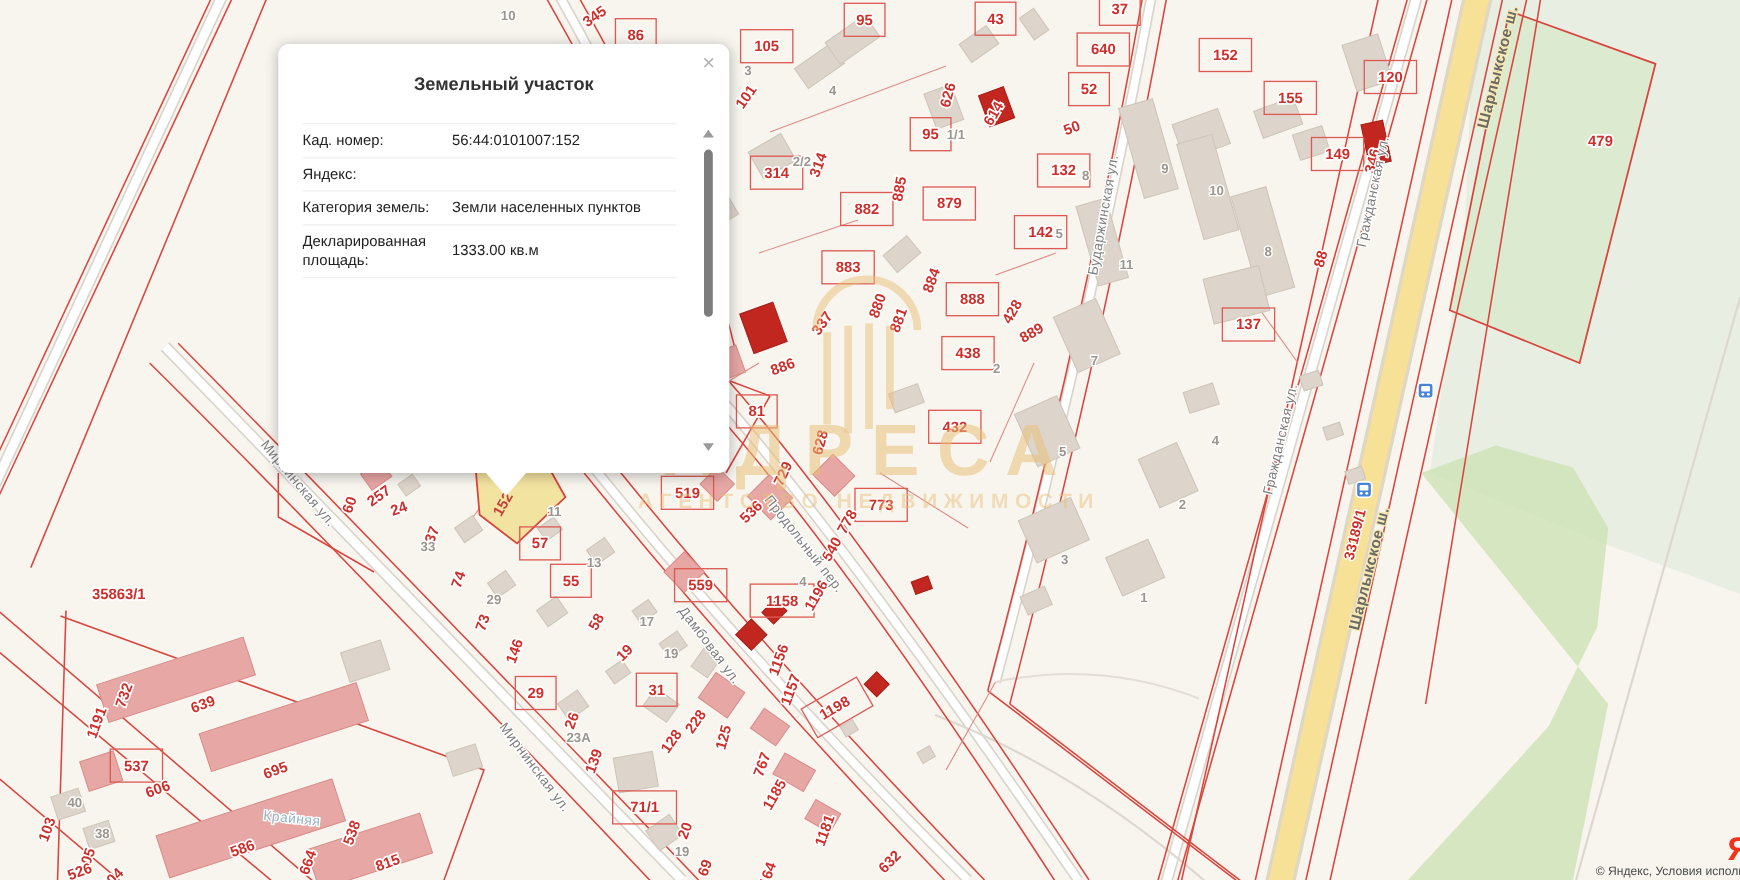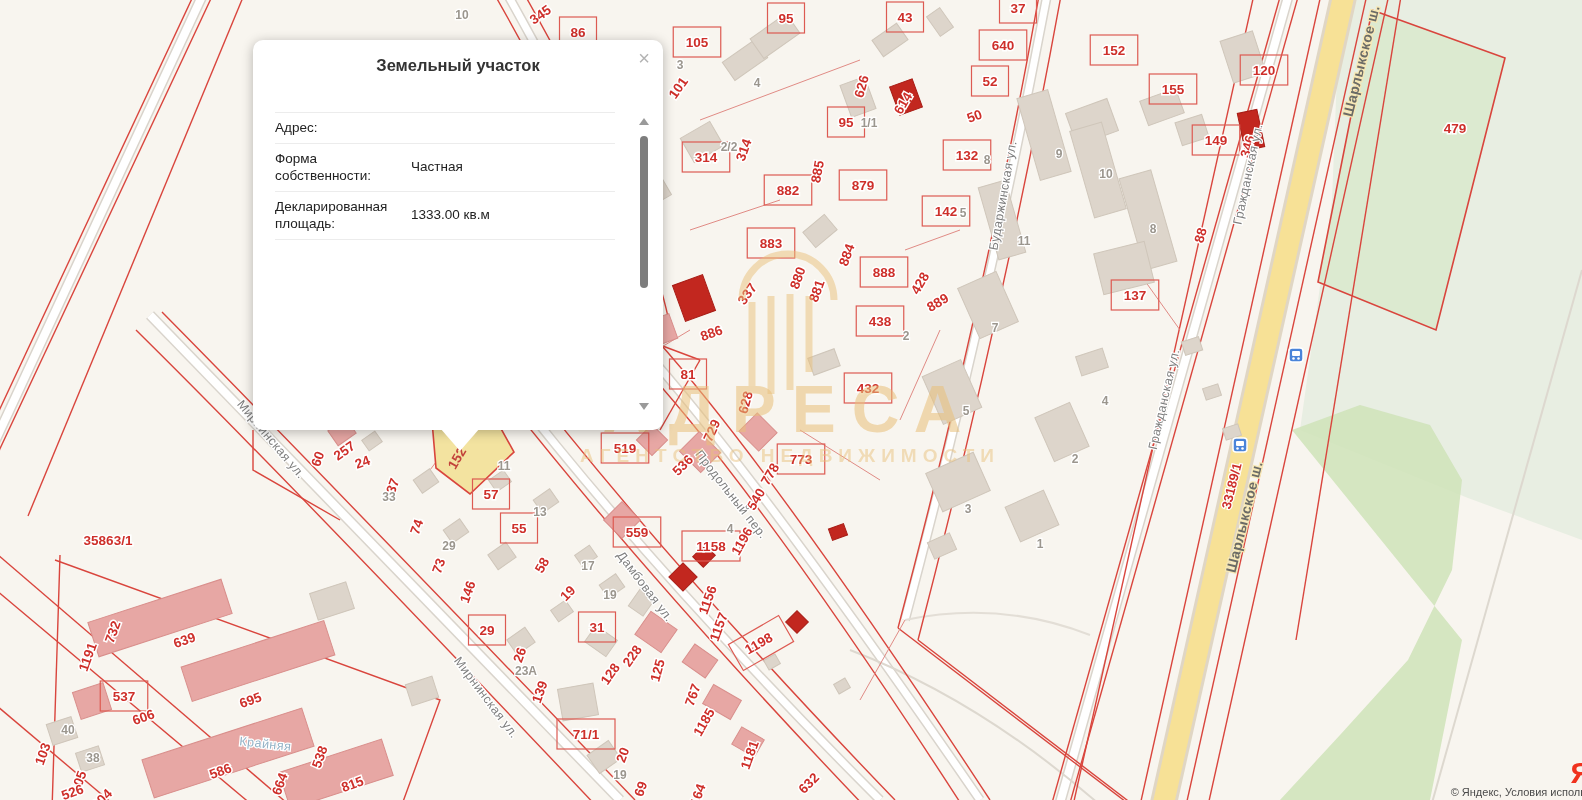--- a/index.html
+++ b/index.html
@@ -15,21 +15,21 @@
   .st-blue{fill:#94b2c6;}
   .hwy-label{font-size:14px;font-weight:700;fill:#6b6b66;stroke:#f7e8b5;stroke-width:2.5px;paint-order:stroke;text-anchor:middle;letter-spacing:.5px;}
   .rd-red{font-size:13px;font-weight:700;fill:#ce2f2a;stroke:#ffffff;stroke-width:2.5px;paint-order:stroke;text-anchor:middle;}
   .wm-t{font-size:66px;font-weight:700;letter-spacing:16px;fill:#e9c07a;opacity:.55;text-anchor:middle;}
   .wm-s{font-size:19px;font-weight:700;letter-spacing:6px;fill:#e9c07a;opacity:.48;text-anchor:middle;}
 
   
   .popup{position:absolute;left:253px;top:40px;width:410px;height:390px;background:#fff;border-radius:10px;
          box-shadow:0 2px 12px rgba(0,0,0,.28);color:#2b2b2b;z-index:5;}
   .popup-close{position:absolute;right:13px;top:8px;font-size:20px;line-height:20px;color:#b3b3b3;cursor:pointer;}
-  .popup-title{margin:0;position:absolute;top:16px;left:0;right:0;text-align:center;font-size:16.5px;font-weight:700;color:#333;}
+  .popup-title{margin:0;position:absolute;top:28px;left:0;right:0;text-align:center;font-size:16.5px;font-weight:700;color:#333;}
   .popup-rows{position:absolute;left:22px;right:48px;top:72px;bottom:8px;overflow:hidden;border-top:1px solid #ececec;}
   .prow{display:grid;grid-template-columns:128px 1fr;column-gap:8px;align-items:center;
         border-bottom:1px solid #ececec;padding:6px 0;font-size:13.5px;line-height:1.3;}
   .prow .lab{color:#222;}
   .prow .val{color:#222;}
   .popup-scroll{position:absolute;right:14px;top:78px;bottom:20px;width:10px;}
   .popup-scroll .arr{position:absolute;left:0;width:0;height:0;border-left:5px solid transparent;border-right:5px solid transparent;}
   .popup-scroll .arr.up{top:0;border-bottom:7px solid #9a9a9a;}
   .popup-scroll .arr.down{bottom:0;border-top:7px solid #9a9a9a;}
   .popup-scroll .thumb{position:absolute;left:1px;top:18px;width:8px;height:152px;background:#7d7d7d;border-radius:4px;cursor:pointer;}
@@ -402,25 +402,29 @@
       <text class="wm-t" x="790" y="432">АДРЕСА</text>
       <text class="wm-s" x="790" y="462">АГЕНТСТВО НЕДВИЖИМОСТИ</text>
     </g>
   </svg>
 
   <div class="popup">
     <div class="popup-close">×</div>
     <h2 class="popup-title">Земельный участок</h2>
     <div class="popup-rows" id="popup-rows">
         <div class="prow">
-          <div class="lab">Адрес:</div>
+          <div class="lab">Кад. номер:</div>
+          <div class="val">56:44:0101007:152</div>
         </div>
         <div class="prow">
-          <div class="lab">Форма собственности:</div>
-          <div class="val">Частная</div>
+          <div class="lab">Яндекс:</div>
+        </div>
+        <div class="prow">
+          <div class="lab">Категория земель:</div>
+          <div class="val">Земли населенных пунктов</div>
         </div>
         <div class="prow">
           <div class="lab">Декларированная площадь:</div>
           <div class="val">1333.00 кв.м</div>
         </div>
       </div>
     <div class="popup-scroll">
       <div class="arr up"></div>
       <div class="thumb"></div>
       <div class="arr down"></div>

